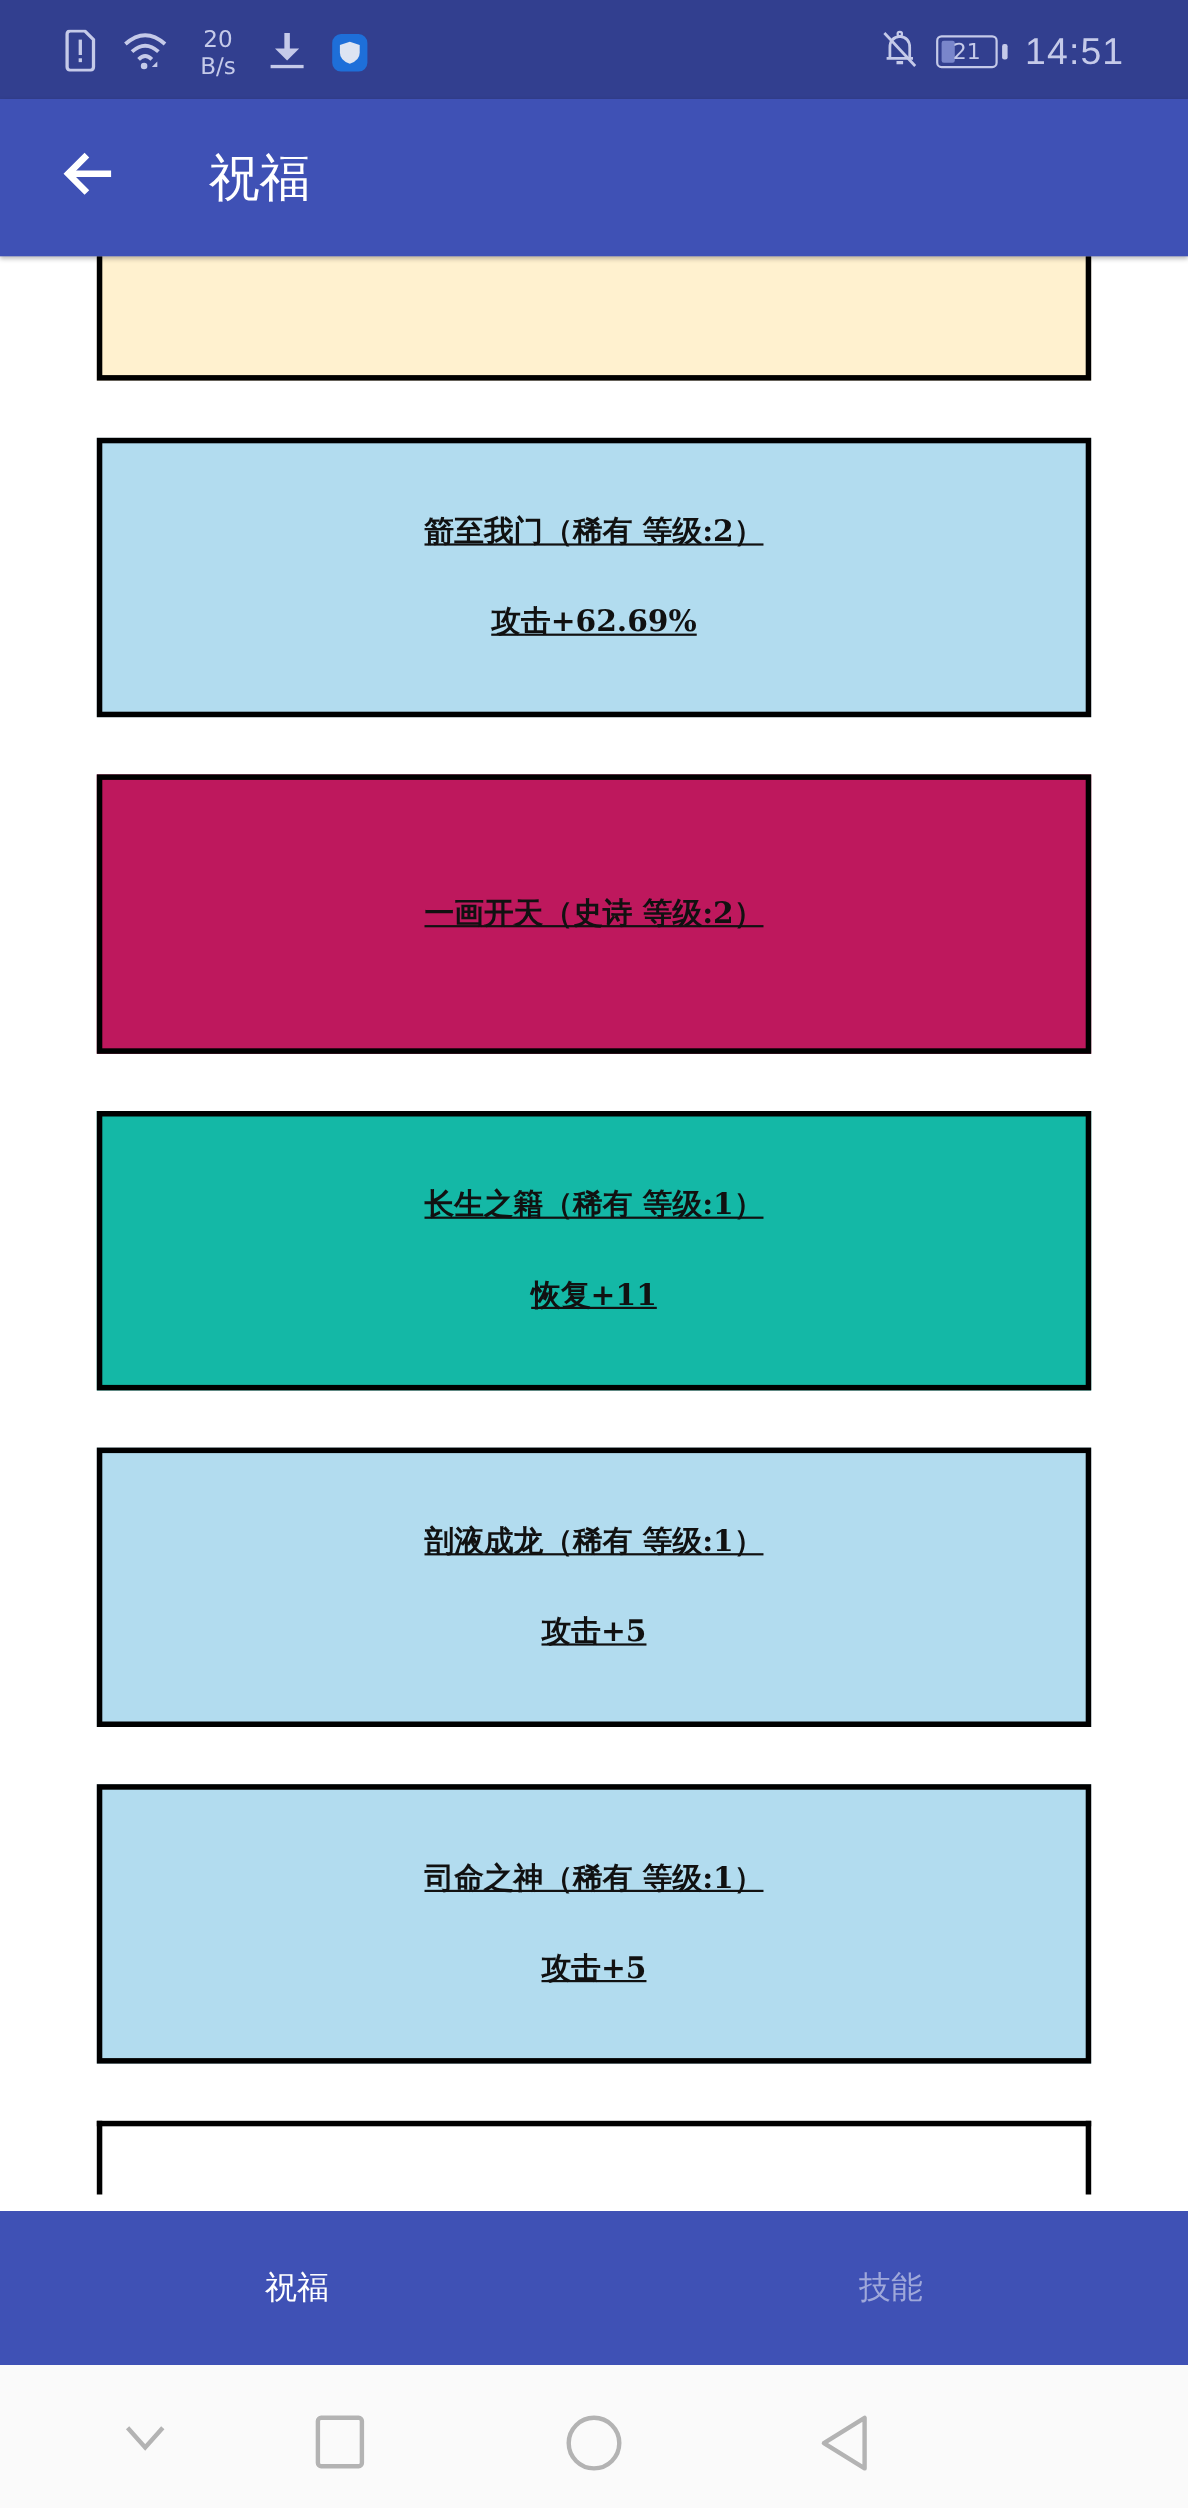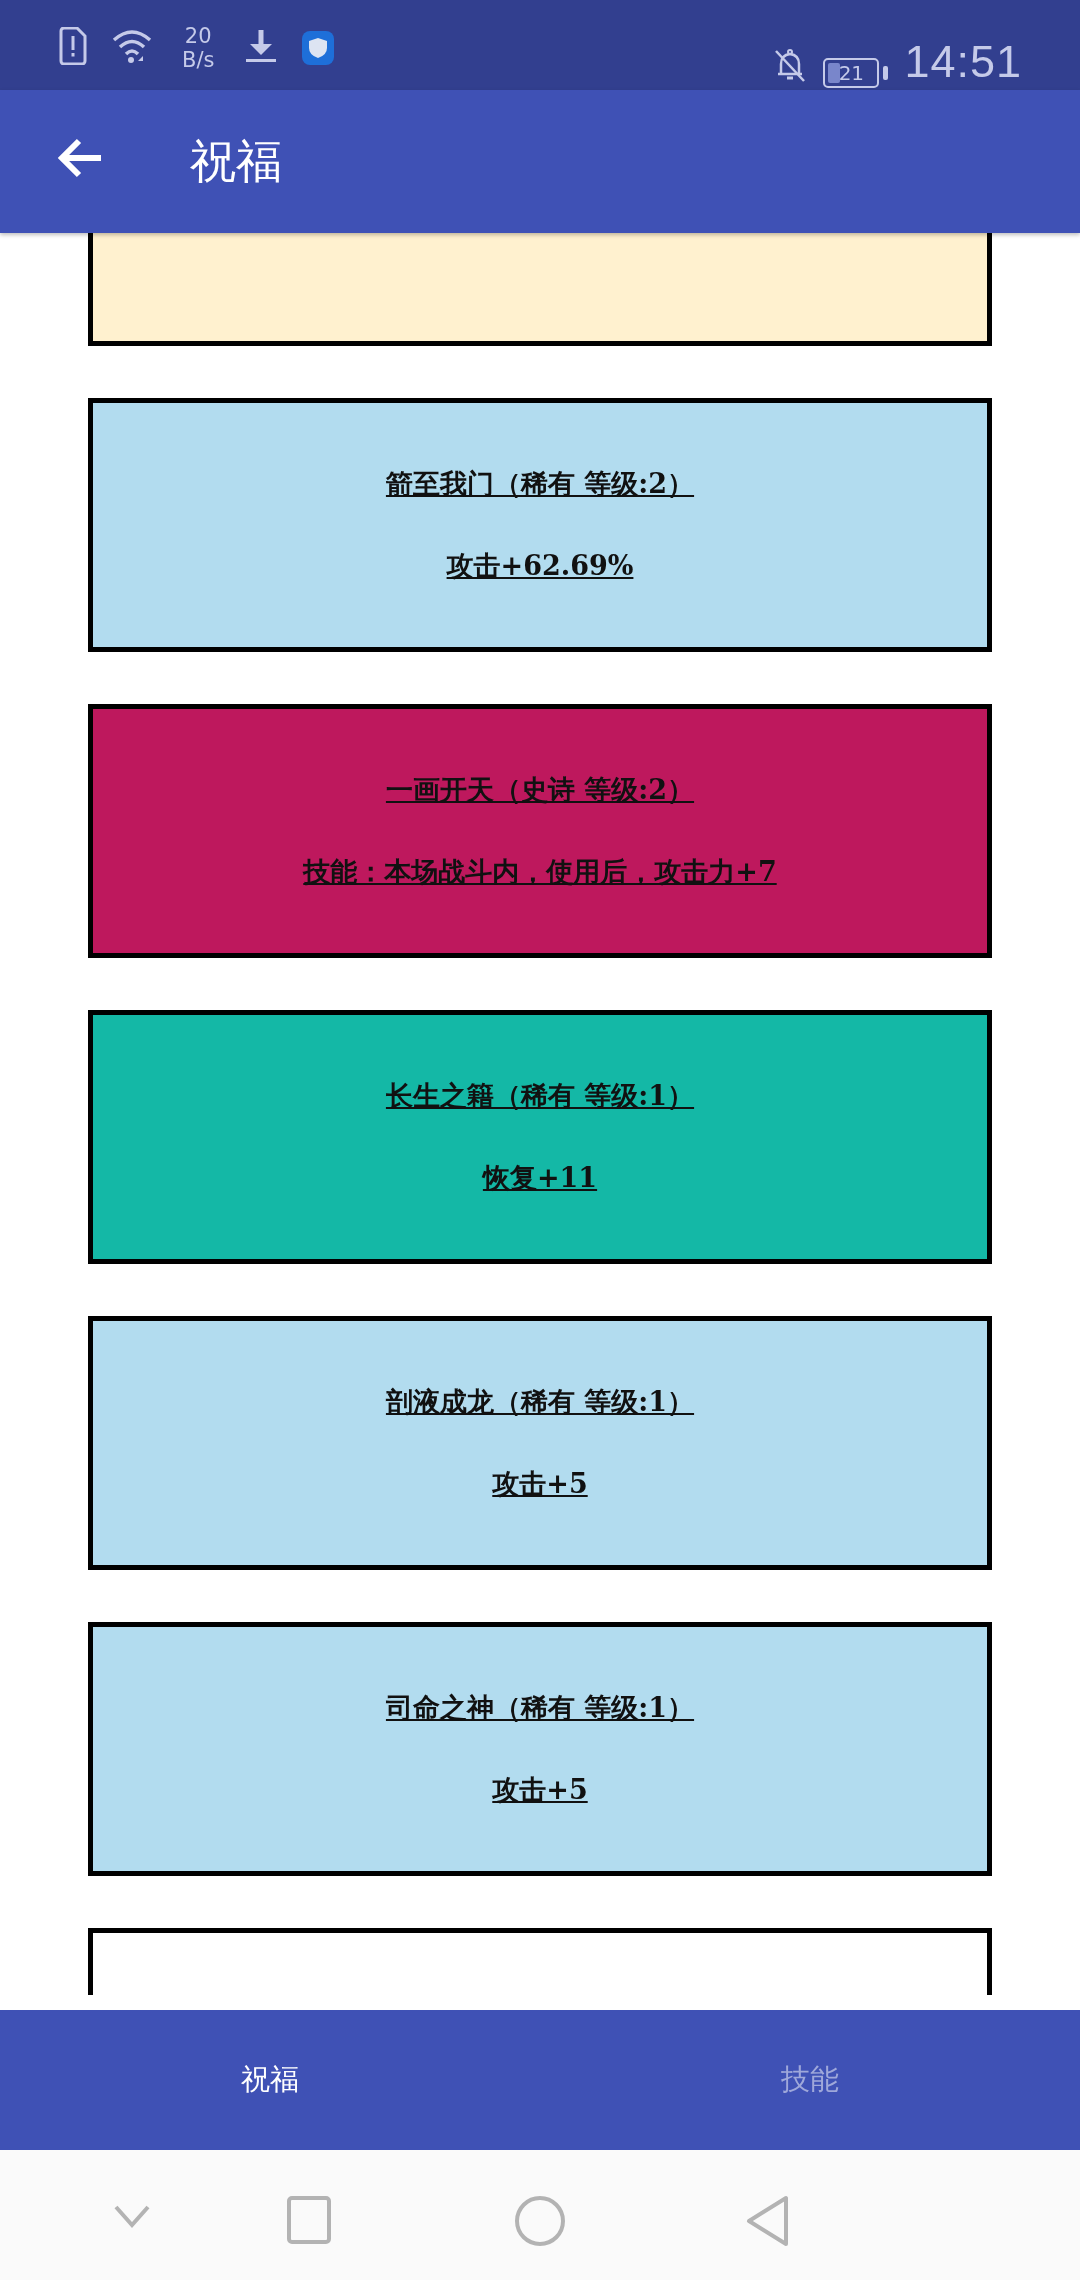--- a/index.html
+++ b/index.html
@@ -5,23 +5,23 @@
   * { box-sizing: border-box; margin: 0; padding: 0; }
   html, body { width: 1080px; height: 2280px; overflow: hidden; background: #ffffff; }
   body { position: relative; font-family: "DejaVu Sans", "Liberation Sans", sans-serif; }
 
   
   .status-bar {
     position: absolute; left: 0; top: 0; width: 1080px; height: 90px;
     background: #323f8f; color: #c5cae9;
   }
   .status-left { position: absolute; left: 58px; top: 18px; height: 60px; display: flex; align-items: center; gap: 24px; }
-  .status-right { position: absolute; right: 58px; top: 38px; height: 50px; display: flex; align-items: flex-end; gap: 16px; }
+  .status-right { position: absolute; right: 58px; top: 22px; height: 50px; display: flex; align-items: center; gap: 16px; }
   .net-speed { display: flex; flex-direction: column; align-items: center; font-size: 21px; line-height: 24px; color: #c5cae9; margin: 0 6px; }
-  .clock { font-size: 45px; color: #c5cae9; letter-spacing: 1px; font-family: "Liberation Sans", sans-serif; }
+  .clock { font-size: 34px; color: #c5cae9; letter-spacing: 1px; font-family: "Liberation Sans", sans-serif; }
   .battery { position: relative; width: 56px; height: 30px; border: 2px solid #c5cae9; border-radius: 5px; display: flex; align-items: center; justify-content: center; }
   .battery-fill { position: absolute; left: 3px; top: 3px; width: 12px; height: 20px; background: #7986cb; border-radius: 2px; }
   .battery-num { position: relative; font-size: 20px; color: #c5cae9; }
   .shield { width: 32px; height: 34px; background: #1e6fd9; border-radius: 8px; display: flex; align-items: center; justify-content: center; }
 
   
   .app-bar {
     position: absolute; left: 0; top: 90px; width: 1080px; height: 143px;
     background: #3f51b5; box-shadow: 0 2px 4px rgba(0,0,0,0.25); z-index: 5;
   }
@@ -133,21 +133,20 @@
   <div class="card-list">
     <div class="card partial-top" style="background:#fff1cf">
       
     </div>
     <div class="card" style="background:#b2dcef">
       <div class="card-title">箭至我门（稀有 等级:2）</div>
       <div class="card-desc">攻击+62.69%</div>
     </div>
     <div class="card" style="background:#be185d">
       <div class="card-title">一画开天（史诗 等级:2）</div>
-      <div class="card-desc">技能：本场战斗内，使用后，攻击力+7</div>
     </div>
     <div class="card" style="background:#14b8a6">
       <div class="card-title">长生之籍（稀有 等级:1）</div>
       <div class="card-desc">恢复+11</div>
     </div>
     <div class="card" style="background:#b2dcef">
       <div class="card-title">剖液成龙（稀有 等级:1）</div>
       <div class="card-desc">攻击+5</div>
     </div>
     <div class="card" style="background:#b2dcef">

